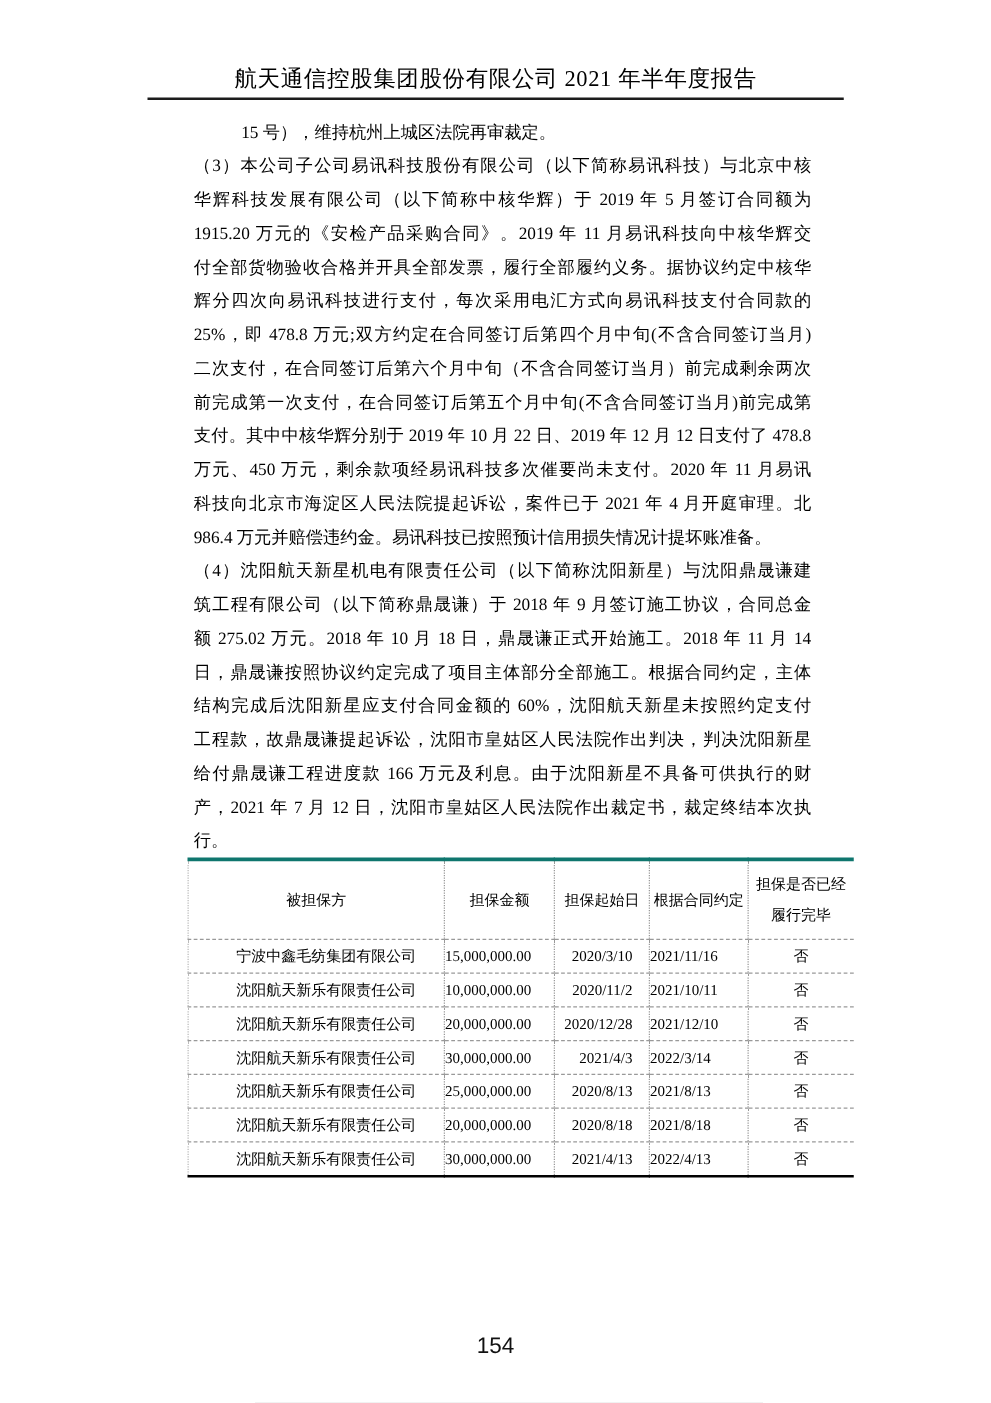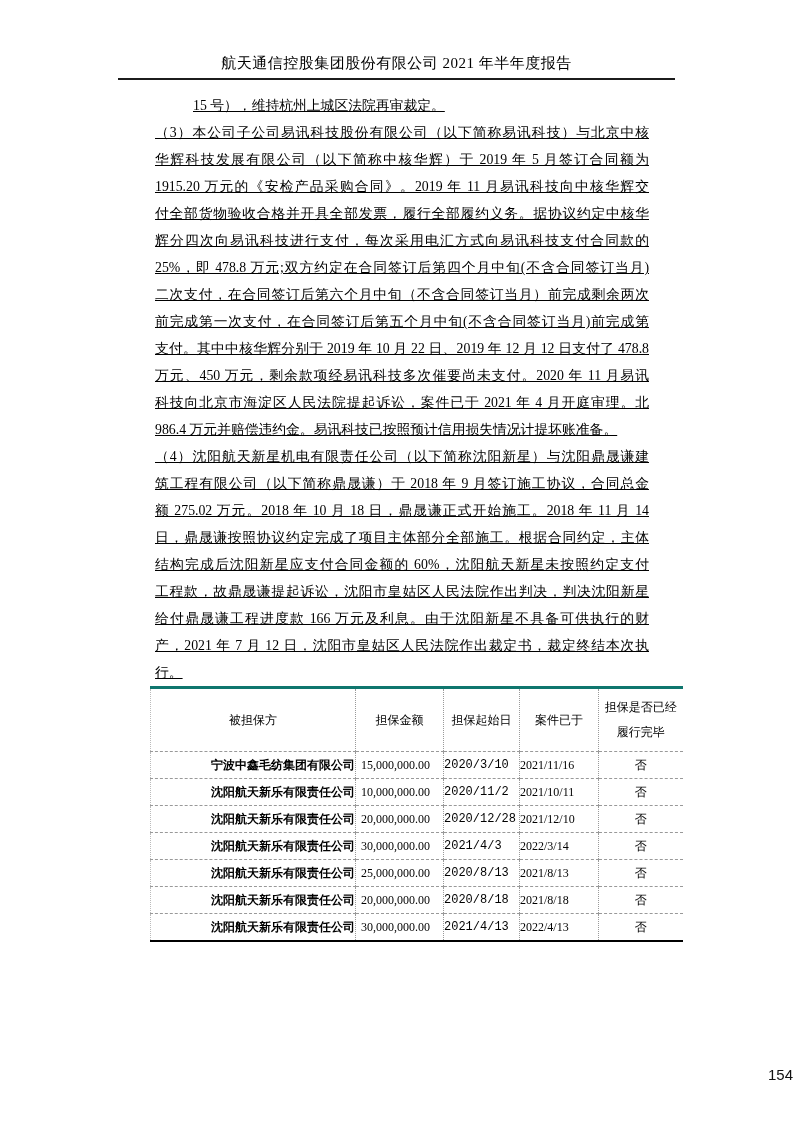--- a/index.html
+++ b/index.html
@@ -10,36 +10,35 @@
     margin: 0 auto;
     background: #ffffff;
     color: #000000;
     font-family: "Liberation Serif", "DejaVu Serif", serif;
     overflow: hidden;
   }
   
   .hdr { padding-top: 54px; }
   .hdr-title {
     text-align: center;
-    font-size: 15px;
+    font-size: 18px;
     letter-spacing: 0.5px;
     line-height: 18px;
   }
   .hdr-rule {
     width: 557px;
     height: 2px;
     background: #1c1c1c;
     margin: 6px auto 0 auto;
   }
   
   .body-text {
     margin: 12px 0 0 155px;
     width: 494px;
     font-size: 13.8px;
-    text-decoration: underline;
   }
   .line {
     height: 27px;
     line-height: 27px;
     text-align: justify;
     text-align-last: justify;
     overflow: hidden;
     white-space: normal;
   }
   .line-last { text-align-last: left; }
@@ -79,34 +78,34 @@
   }
   .gtable thead th.c4 { padding: 0 2px; }
   .gtable tbody td { height: 26px; border-bottom: 1px dashed #999; }
   .gtable tbody tr:last-child td { border-bottom: none; }
   .gtable .c1, .gtable .c2, .gtable .c3, .gtable .c4 { border-left: 1px dotted #999; }
   .gtable col.w0 { width: 205px; }
   .gtable col.w1 { width: 88px; }
   .gtable col.w2 { width: 76px; }
   .gtable col.w3 { width: 79px; }
   .gtable col.w4 { width: 84px; }
-  .gtable tbody td.c0 { text-align: right;  padding-left: 16px; font-weight: bold; }
-  .gtable tbody td.c1 { text-align: center; padding-right: 8px; }
-  .gtable tbody td.c2 { padding-right: 13px; font-family: Liberation Mono, monospace; }
+  .gtable tbody td.c0 { text-align: center;  padding-left: 16px; }
+  .gtable tbody td.c1 { text-align: left; padding-right: 8px; }
+  .gtable tbody td.c2 { text-align: right; padding-right: 13px; }
   .gtable tbody td.c3 { padding-right: 7px; }
   .gtable tbody td.c4 { text-align: center; }
   
   .page-number {
     position: absolute;
     top: 1066px;
     left: 0;
     width: 100%;
-    text-align: right;
+    text-align: center;
     font-family: "Liberation Sans", "DejaVu Sans", sans-serif;
-    font-size: 15px;
+    font-size: 18px;
     color: #111;
   }
 </style>
 </head>
 <body>
 
 <div class="page">
 
   <div class="hdr">
     <div class="hdr-title">航天通信控股集团股份有限公司 2021 年半年度报告</div>
@@ -151,21 +150,21 @@
         <col class="w1">
         <col class="w2">
         <col class="w3">
         <col class="w4">
     </colgroup>
     <thead id="gthead">
         <tr>
           <th class="c0">被担保方</th>
           <th class="c1">担保金额</th>
           <th class="c2">担保起始日</th>
-          <th class="c3">案件已于</th>
+          <th class="c3">根据合同约定</th>
           <th class="c4">担保是否已经履行完毕</th>
         </tr>
       </thead>
     <tbody id="gtbody">
         <tr>
           <td class="c0">宁波中鑫毛纺集团有限公司</td>
           <td class="c1">15,000,000.00</td>
           <td class="c2">2020/3/10</td>
           <td class="c3">2021/11/16</td>
           <td class="c4">否</td>

